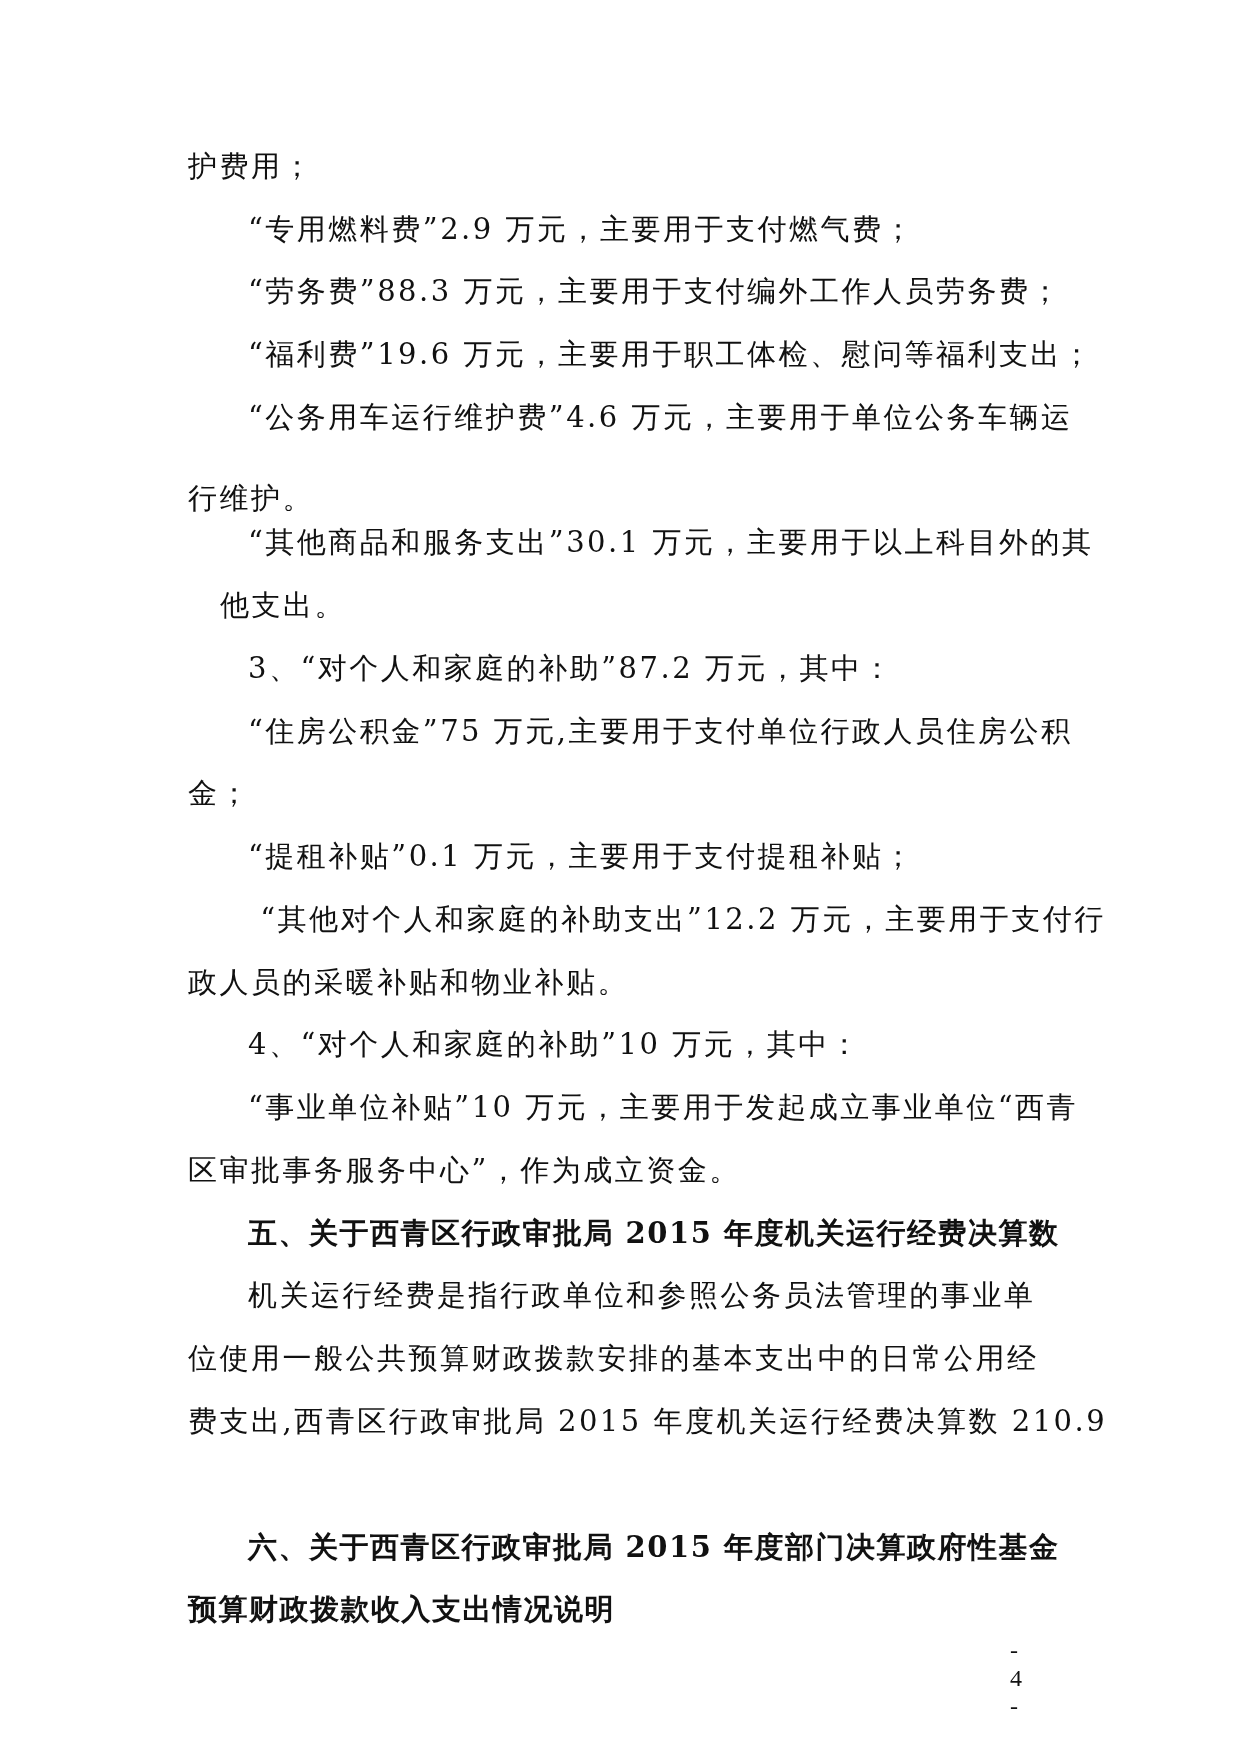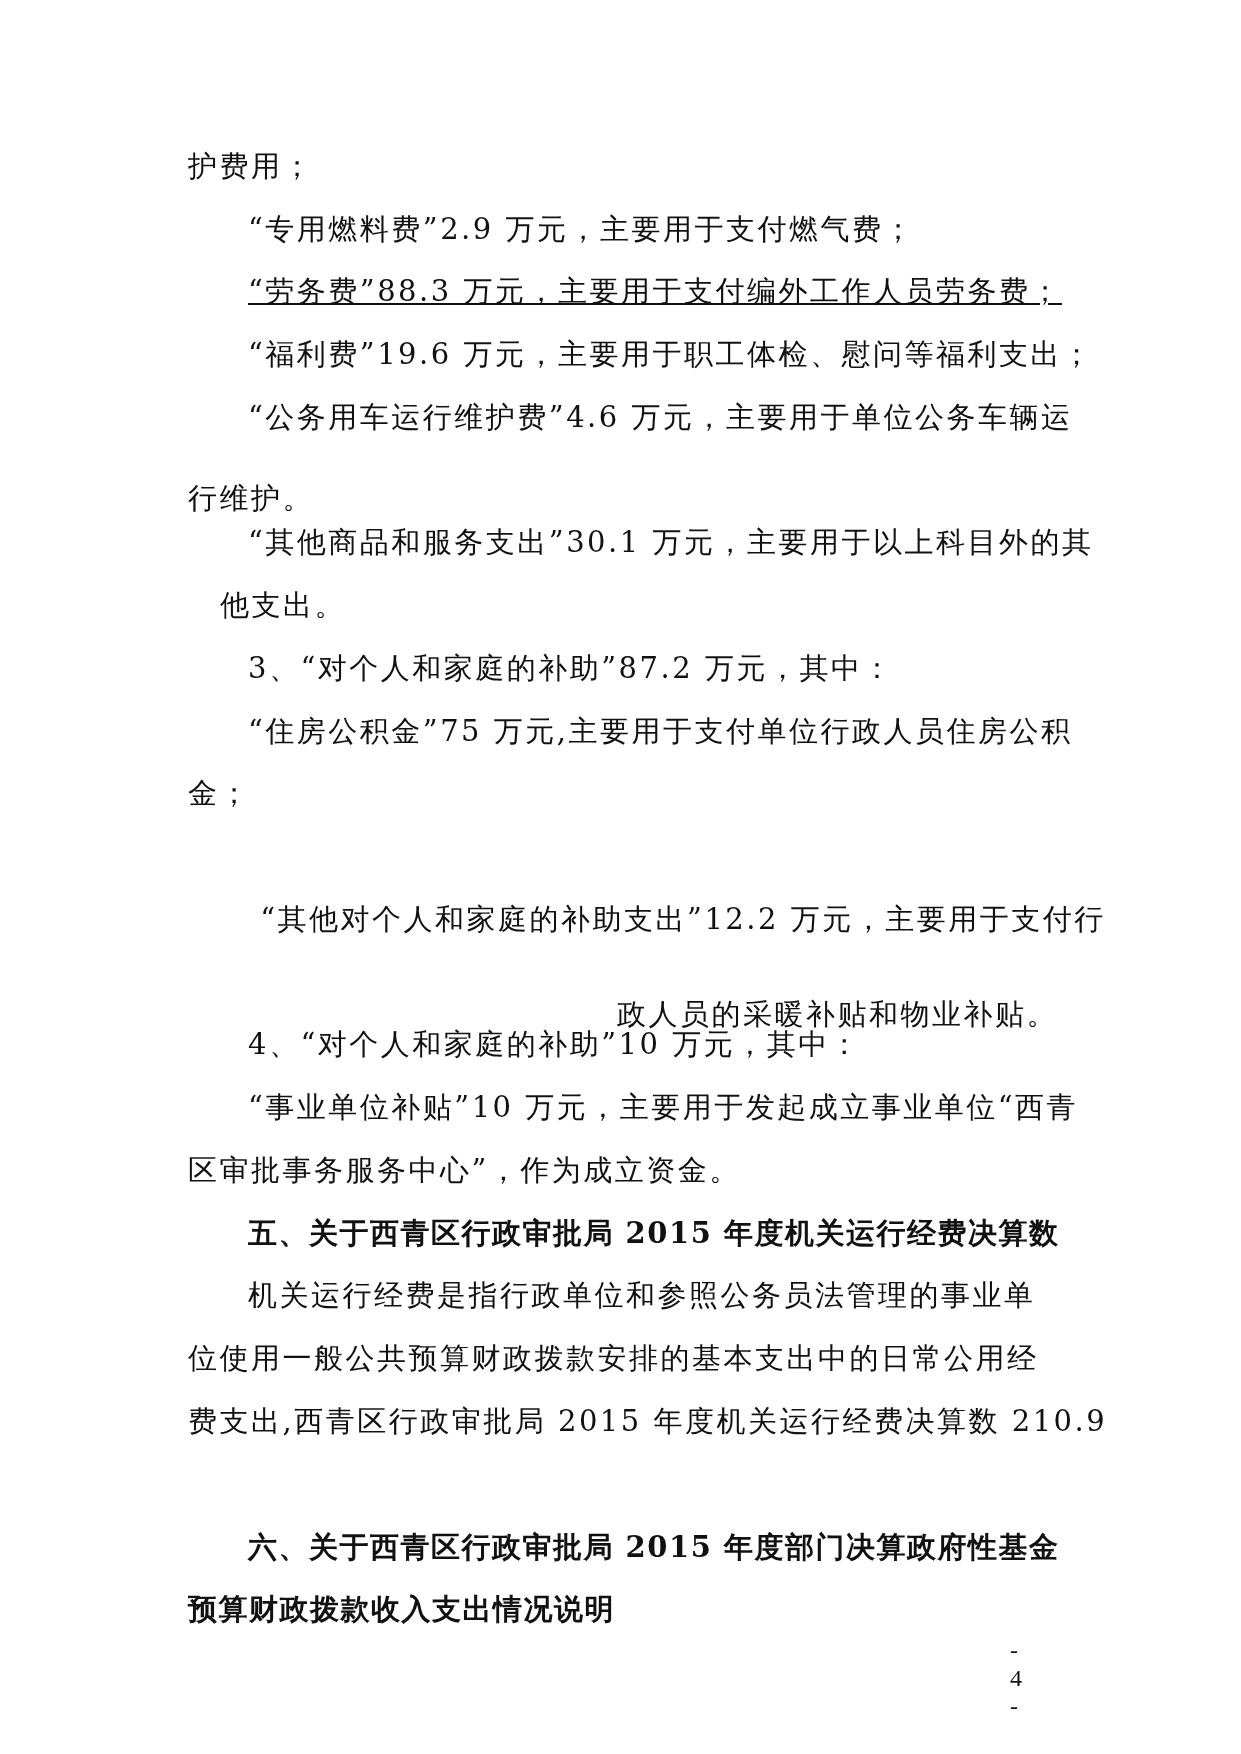--- a/index.html
+++ b/index.html
@@ -47,31 +47,32 @@
       font-family: "Liberation Serif", serif;
       letter-spacing: 2px;
     }
   </style>
 </head>
 <body>
 
 <div class="page">
   <div class="line" style="top:148px;">护费用；</div>
   <div class="line indent" style="top:211px;">“专用燃料费”2.9 万元，主要用于支付燃气费；</div>
-  <div class="line indent" style="top:273px;text-decoration:underline;">“劳务费”88.3 万元，主要用于支付编外工作人员劳务费；</div>
+  <div class="line indent" style="top:273px;">“劳务费”88.3 万元，主要用于支付编外工作人员劳务费；</div>
   <div class="line indent" style="top:336px;">“福利费”19.6 万元，主要用于职工体检、慰问等福利支出；</div>
   <div class="line indent" style="top:399px;">“公务用车运行维护费”4.6 万元，主要用于单位公务车辆运</div>
   <div class="line" style="top:480px;">行维护。</div>
   <div class="line indent" style="top:524px;">“其他商品和服务支出”30.1 万元，主要用于以上科目外的其</div>
   <div class="line" style="top:587px;margin-left:32px;">他支出。</div>
   <div class="line indent" style="top:650px;">3、“对个人和家庭的补助”87.2 万元，其中：</div>
   <div class="line indent" style="top:713px;">“住房公积金”75 万元,主要用于支付单位行政人员住房公积</div>
   <div class="line" style="top:775px;">金；</div>
+  <div class="line indent" style="top:838px;">“提租补贴”0.1 万元，主要用于支付提租补贴；</div>
   <div class="line indent" style="top:901px;text-align:center;">“其他对个人和家庭的补助支出”12.2 万元，主要用于支付行</div>
-  <div class="line" style="top:996px;text-align:right;">政人员的采暖补贴和物业补贴。</div>
+  <div class="line" style="top:964px;">政人员的采暖补贴和物业补贴。</div>
   <div class="line indent" style="top:1026px;">4、“对个人和家庭的补助”10 万元，其中：</div>
   <div class="line indent" style="top:1089px;">“事业单位补贴”10 万元，主要用于发起成立事业单位“西青</div>
   <div class="line" style="top:1152px;">区审批事务服务中心”，作为成立资金。</div>
   <div class="line indent bold" style="top:1215px;">五、关于西青区行政审批局 2015 年度机关运行经费决算数</div>
   <div class="line" style="top:1340px;">位使用一般公共预算财政拨款安排的基本支出中的日常公用经</div>
   <div class="line indent" style="top:1277px;">机关运行经费是指行政单位和参照公务员法管理的事业单</div>
   <div class="line" style="top:1403px;">费支出,西青区行政审批局 2015 年度机关运行经费决算数 210.9</div>
   <div class="line indent bold" style="top:1529px;">六、关于西青区行政审批局 2015 年度部门决算政府性基金</div>
   <div class="line bold" style="top:1591px;">预算财政拨款收入支出情况说明</div>
 

